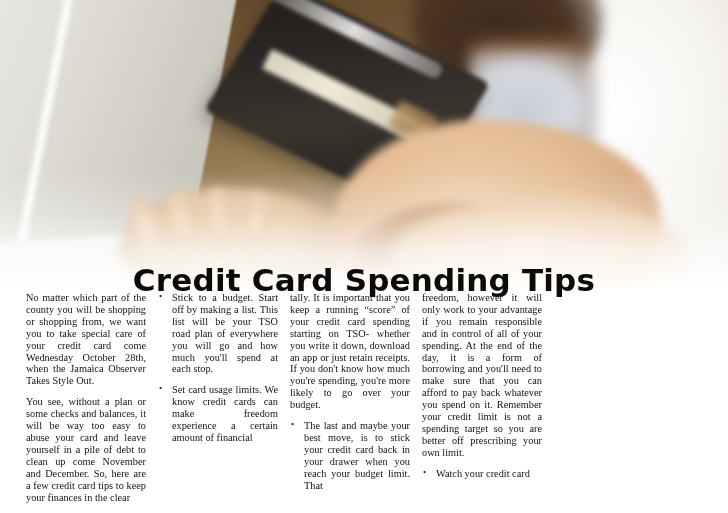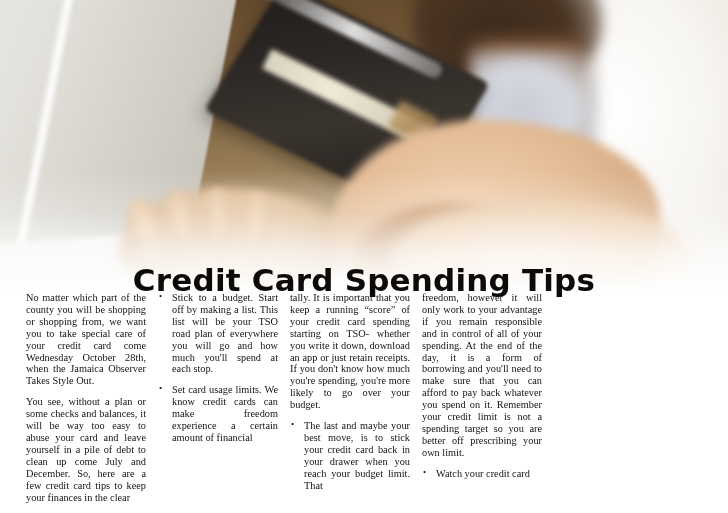--- a/index.html
+++ b/index.html
@@ -282,21 +282,21 @@
 
     <div class="hero-fade"></div>
   </div>
 
   <h1 id="title">Credit Card Spending Tips</h1>
 
   <div id="columns">
 
     <div class="col">
       <p class="para">No matter which part of the county you will be shopping or shopping from, we want you to take special care of your credit card come Wednesday October 28th, when the Jamaica Observer Takes Style Out.</p>
-      <p class="para">You see, without a plan or some checks and balances, it will be way too easy to abuse your card and leave yourself in a pile of debt to clean up come July and December. So, here are a few credit card tips to keep your finances in the clear</p>
+      <p class="para">You see, without a plan or some checks and balances, it will be way too easy to abuse your card and leave yourself in a pile of debt to clean up come November and December. So, here are a few credit card tips to keep your finances in the clear</p>
     </div>
 
     <div class="col">
       <ul class="bullets">
         <li>Stick to a budget. Start off by making a list. This list will be your TSO road plan of everywhere you will go and how much you'll spend at each stop.</li>
         <li>Set card usage limits. We know credit cards can make freedom experience a certain amount of financial</li>
       </ul>
     </div>
 
     <div class="col">

